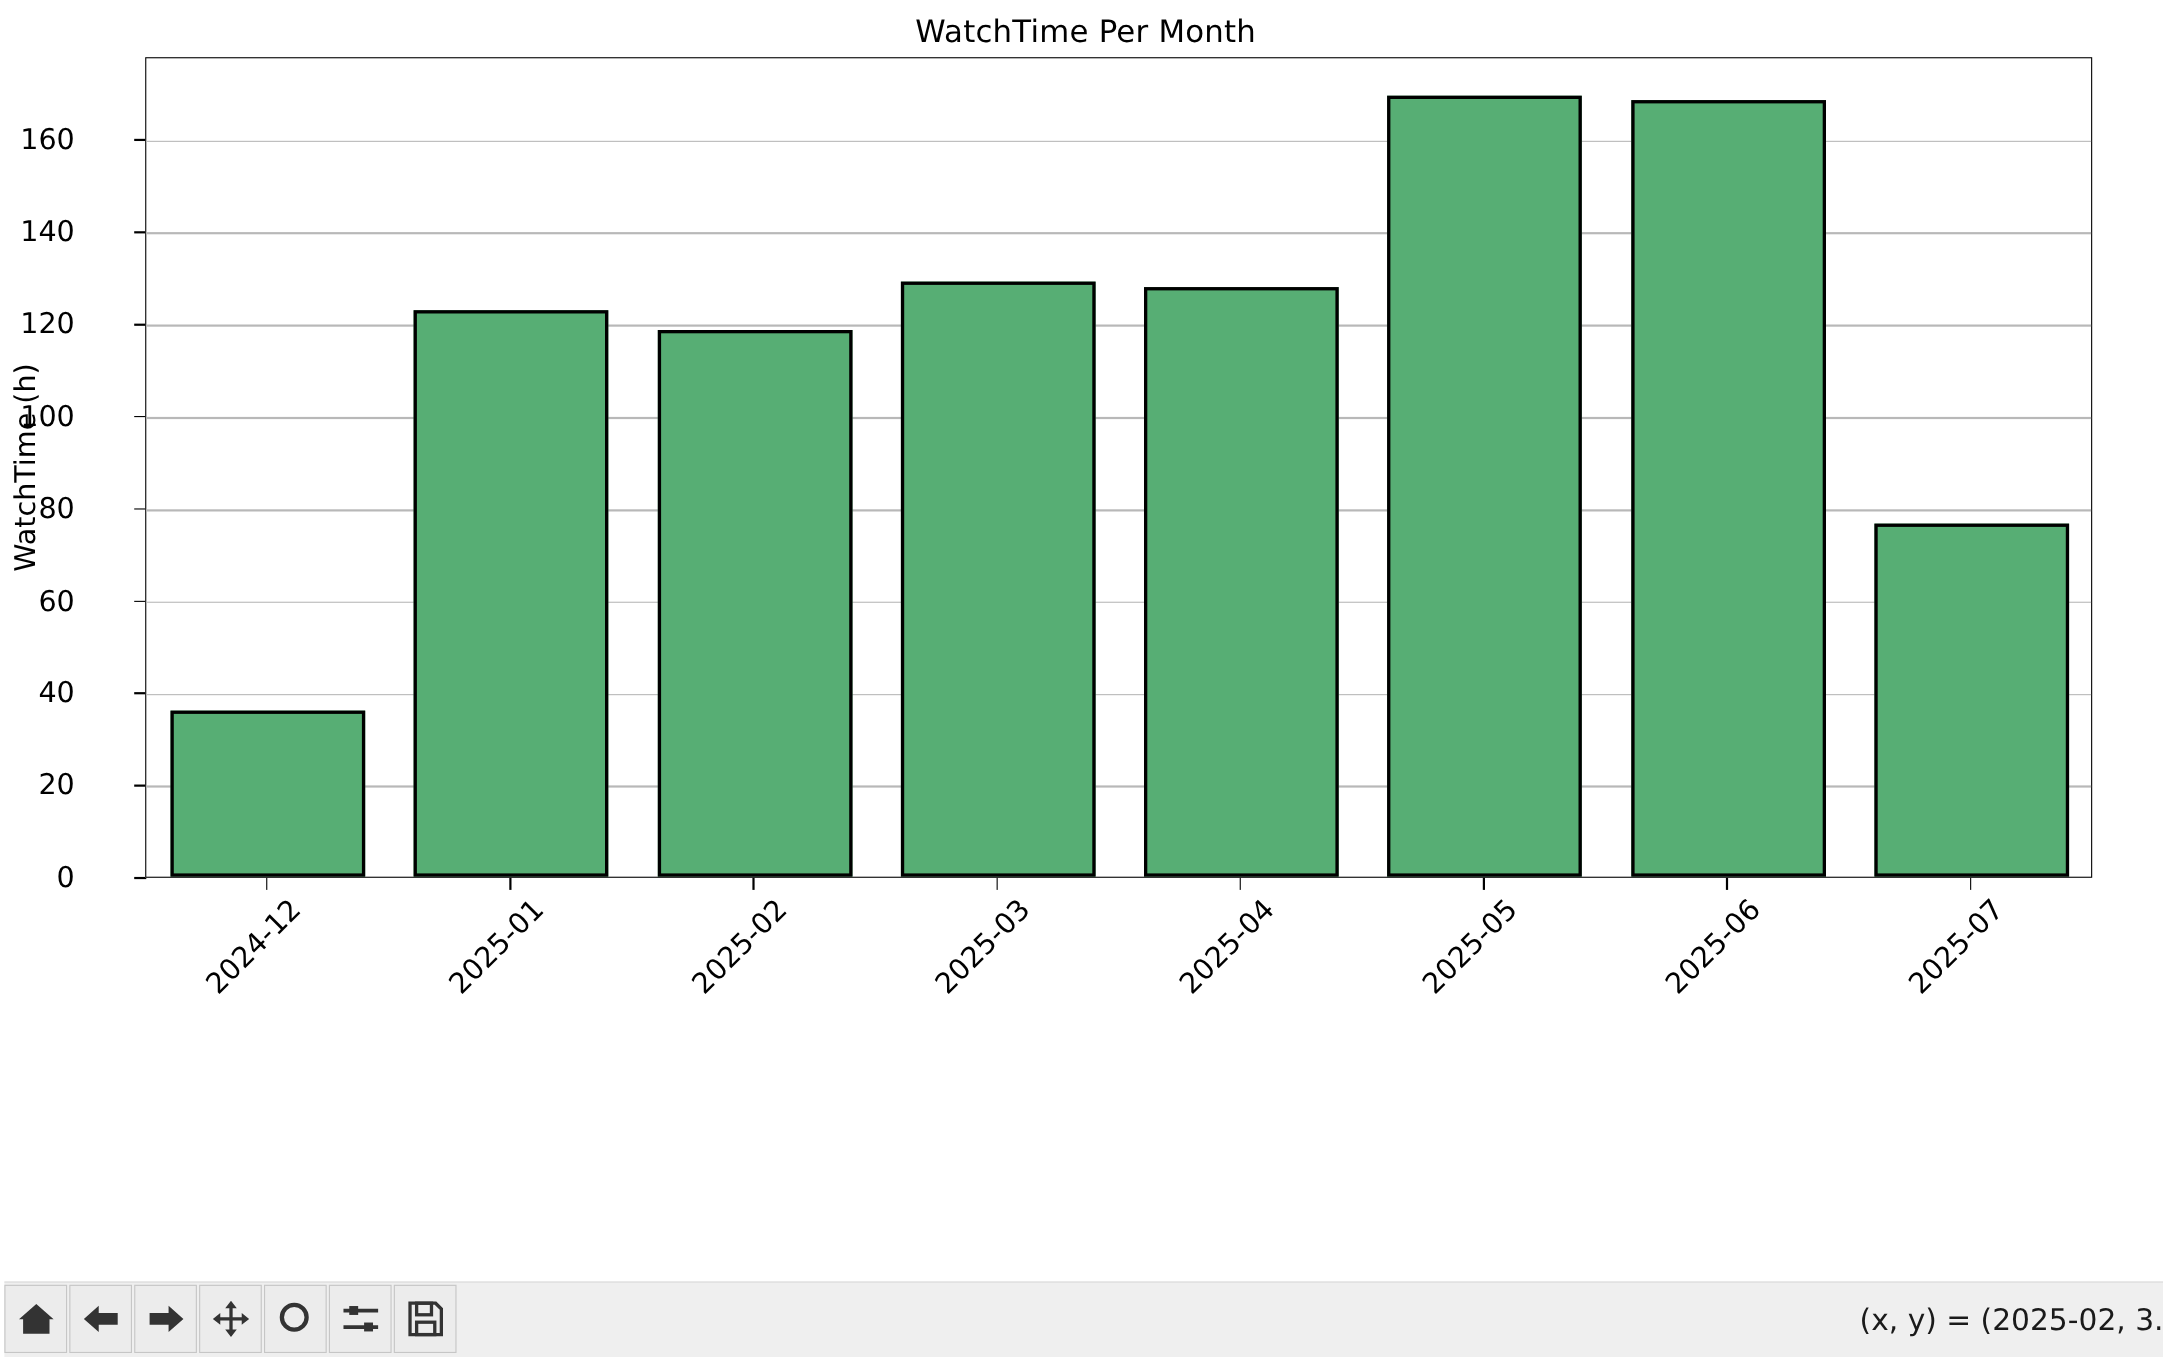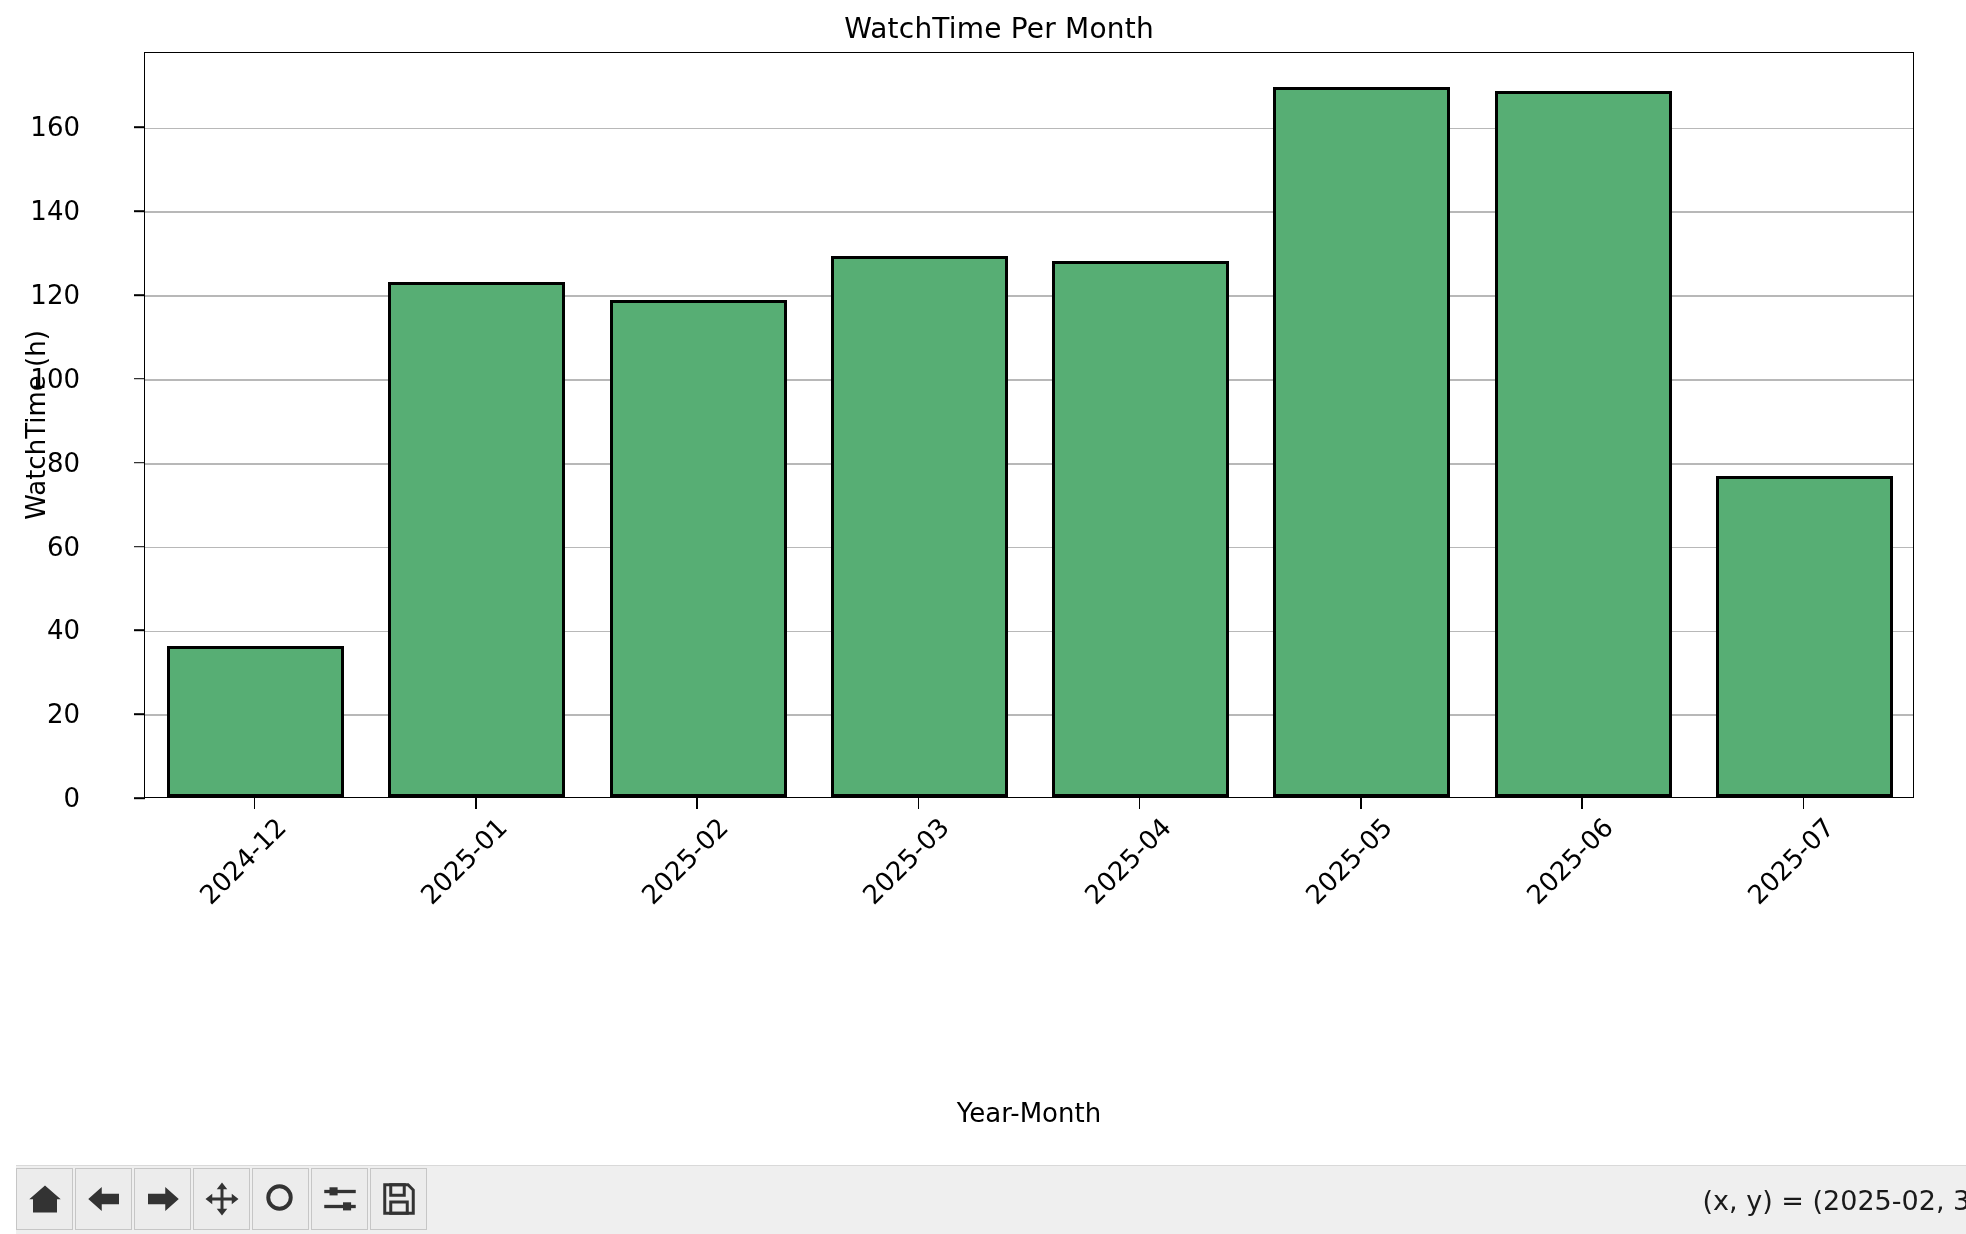--- a/index.html
+++ b/index.html
@@ -3,21 +3,21 @@
 <meta charset="utf-8">
 <style>
   html,body{margin:0;padding:0;}
   body{
     width:1966px;height:1234px;
     background:#ffffff;
     font-family:"DejaVu Sans","Liberation Sans",sans-serif;
     overflow:hidden;
   }
   #figure{
-    position:absolute;left:16px;top:0;width:1572px;height:1234px;
+    position:absolute;left:4px;top:0;width:1572px;height:1234px;
     background:#ffffff;
   }
 
   
   #canvas{
     position:absolute;left:0;top:0;width:1966px;height:1165px;
     background:#ffffff;
   }
 
   
@@ -193,21 +193,20 @@
         <div class="xtick-mark" style="left: 1122.83px;"></div>
         <div class="xtick-label" style="left: 1030.62px;">2025-04</div>
         <div class="xtick-mark" style="left: 1344.08px;"></div>
         <div class="xtick-label" style="left: 1251.88px;">2025-05</div>
         <div class="xtick-mark" style="left: 1565.33px;"></div>
         <div class="xtick-label" style="left: 1473.12px;">2025-06</div>
         <div class="xtick-mark" style="left: 1786.58px;"></div>
         <div class="xtick-label" style="left: 1694.38px;">2025-07</div>
       </div>
 
-    <div id="xlabel">Year-Month</div>
   </div>
 
   <div id="toolbar">
     <div id="tool-buttons">
 
       <div class="tool-btn">
         <span>
           <svg width="36" height="36" viewBox="0 0 24 24" fill="#333">
             <path d="M12 3 L1.5 12.2 L4 12.2 L4 21 L20 21 L20 12.2 L22.5 12.2 Z"></path>
           </svg>

